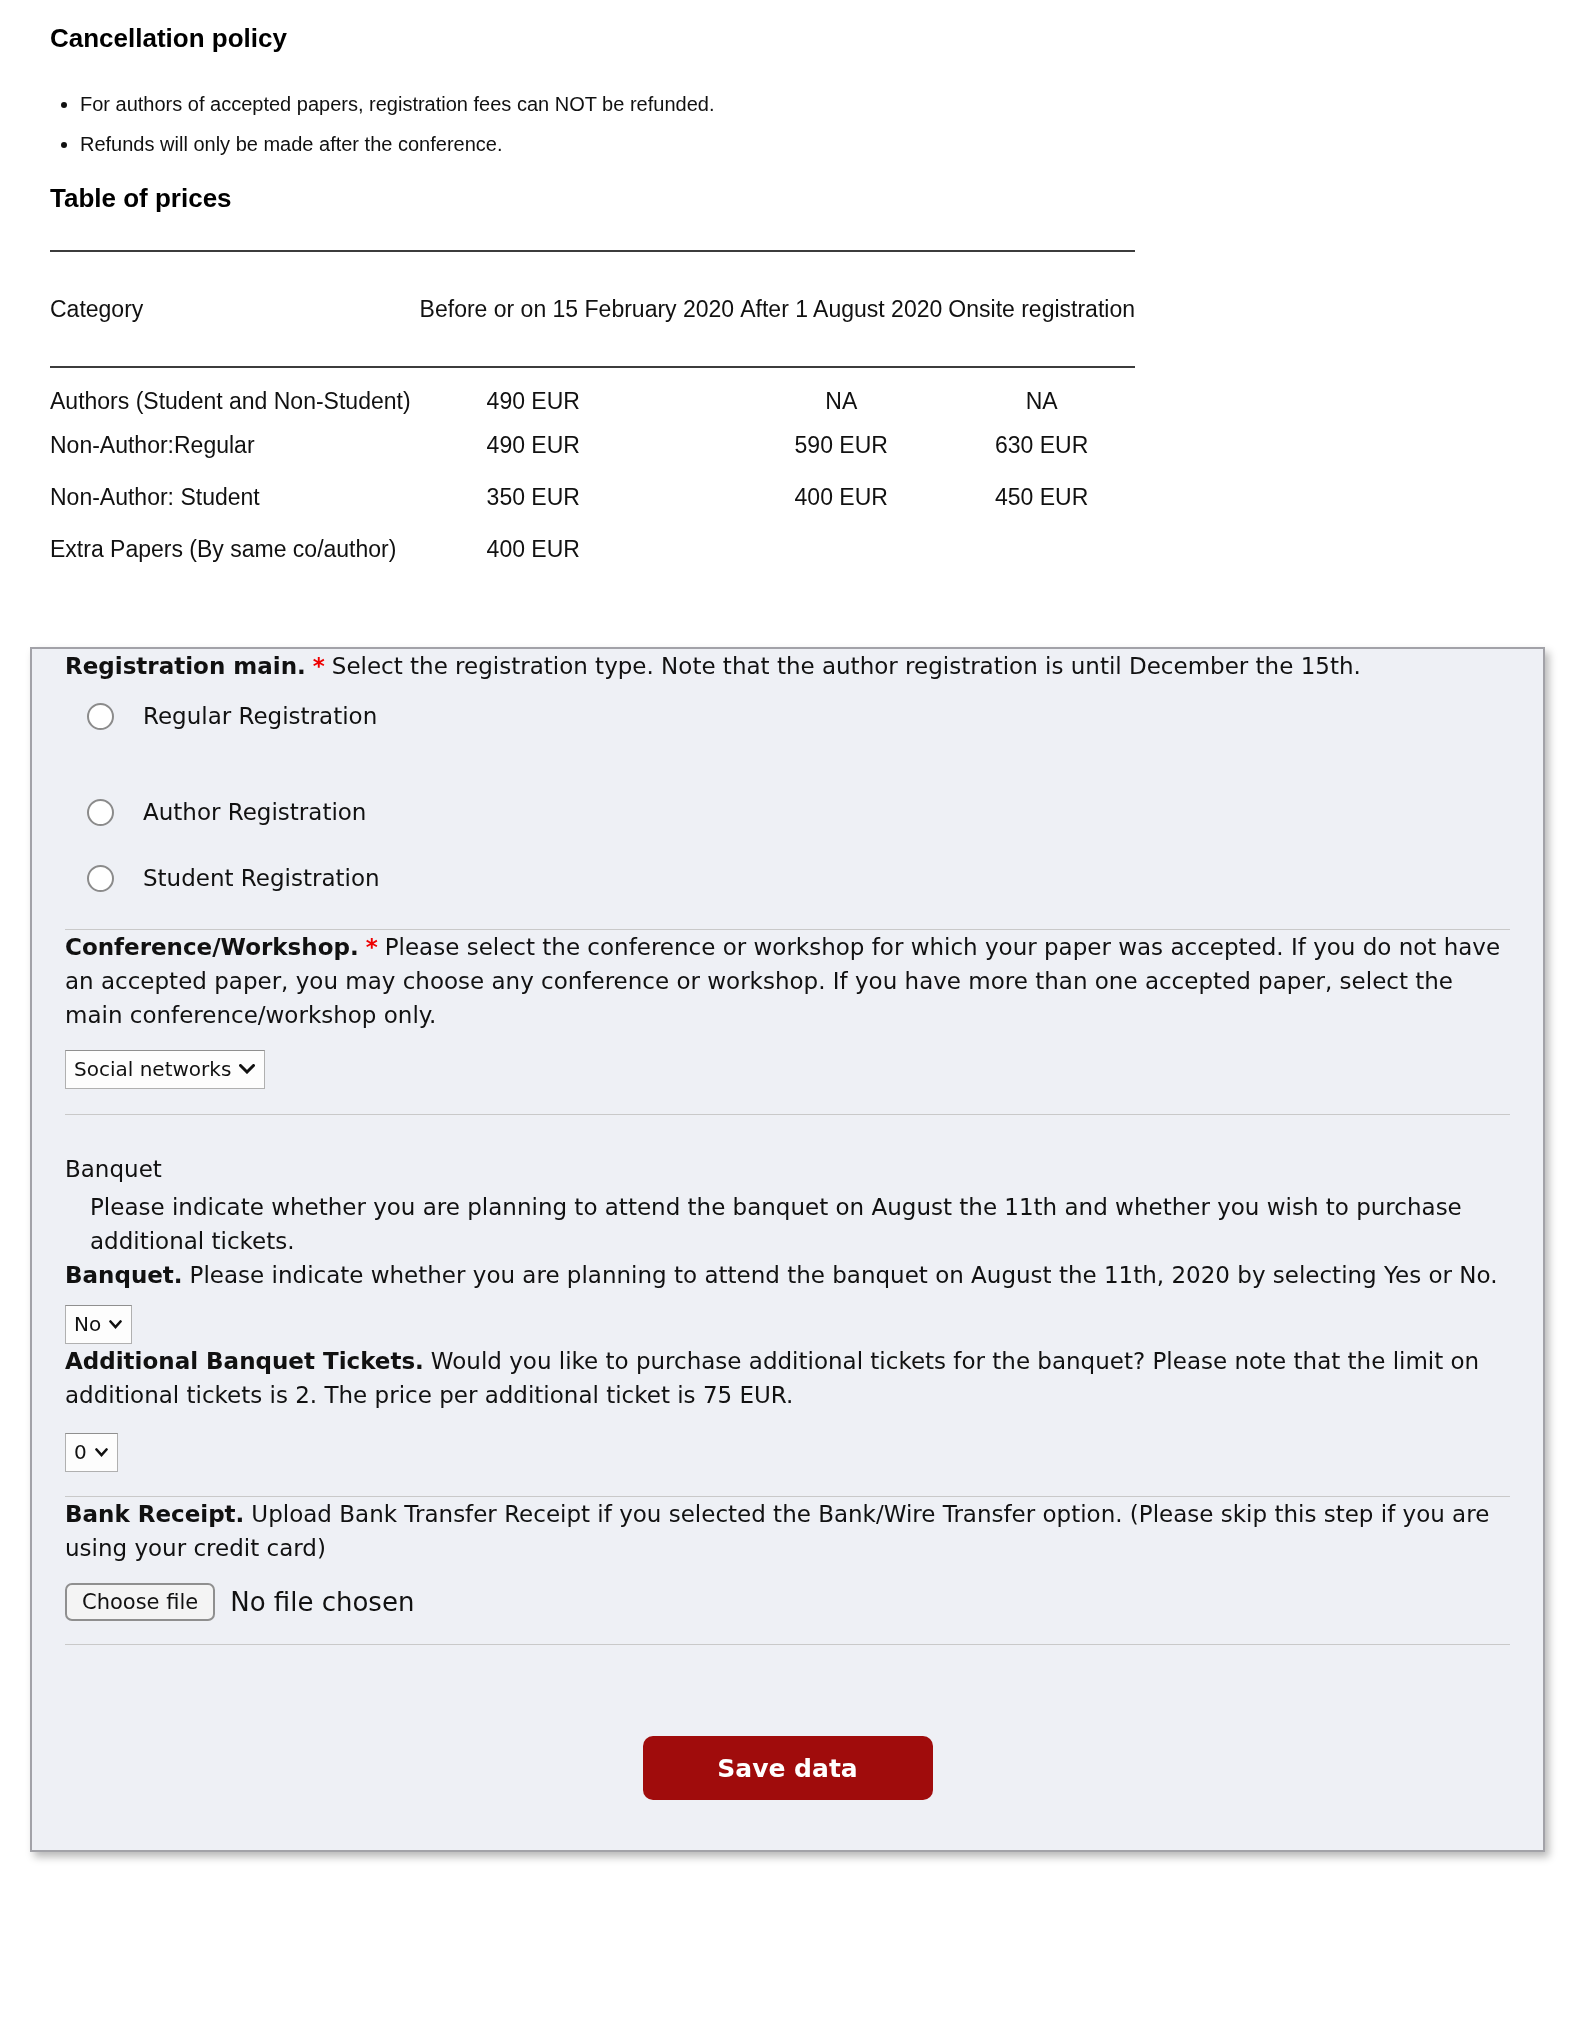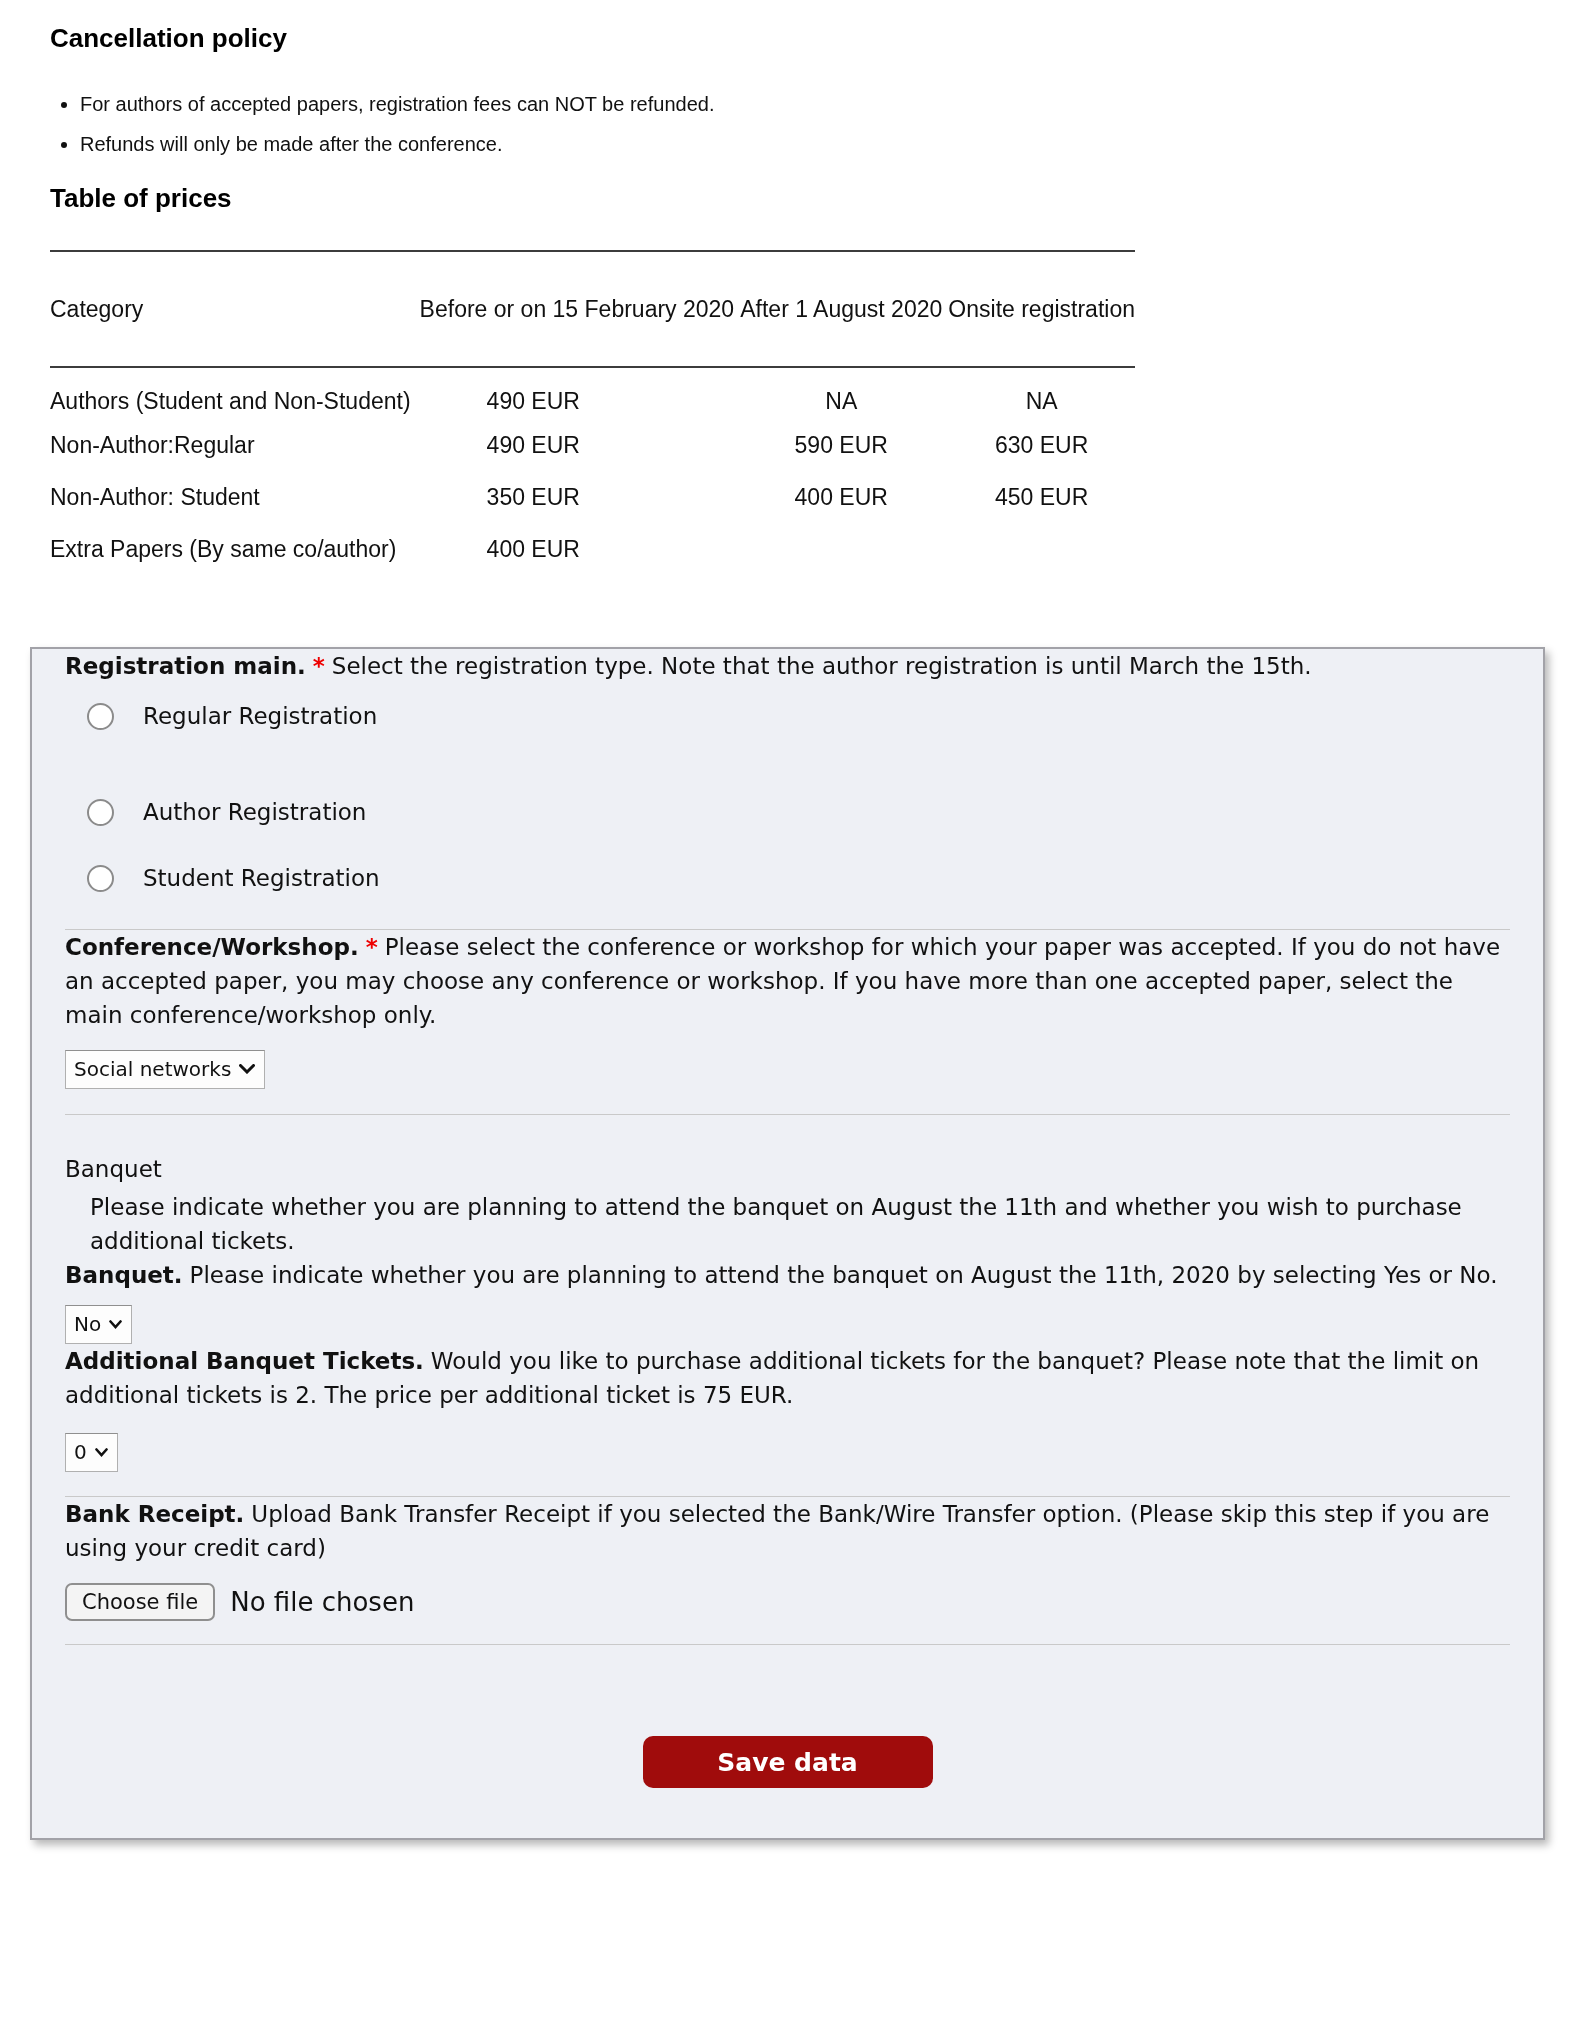--- a/index.html
+++ b/index.html
@@ -147,21 +147,21 @@
   .file-status { margin-left: 15px; font-size: 26px; }
   .divider-4 { margin-top: 23px; }
 
   .save-row {
     margin-top: 91px;
     display: flex;
     justify-content: center;
   }
   .save-btn {
     width: 290px;
-    height: 52px;
+    height: 64px;
     background: #a00c0c;
     color: #ffffff;
     border: none;
     border-radius: 10px;
     font-family: "DejaVu Sans", sans-serif;
     font-size: 25px;
     font-weight: 700;
     cursor: pointer;
   }
 </style>
@@ -210,21 +210,21 @@
         <td class="col-late"></td>
         <td class="col-onsite"></td>
       </tr>
     </tbody>
   </table>
 </div>
 
 <div class="panel">
 
   <p class="reg-line">
-    <span class="field-label">Registration main.</span><span class="req">*</span><span>Select the registration type. Note that the author registration is until March the 15th.</span>
+    <span class="field-label">Registration main.</span><span class="req">*</span><span>Select the registration type. Note that the author registration is until December the 15th.</span>
   </p>
 
   <div class="radio-row">
     <span class="radio-circle"></span>
     <span class="radio-label">Regular Registration</span>
   </div>
   <div class="radio-row first">
     <span class="radio-circle"></span>
     <span class="radio-label">Author Registration</span>
   </div>

